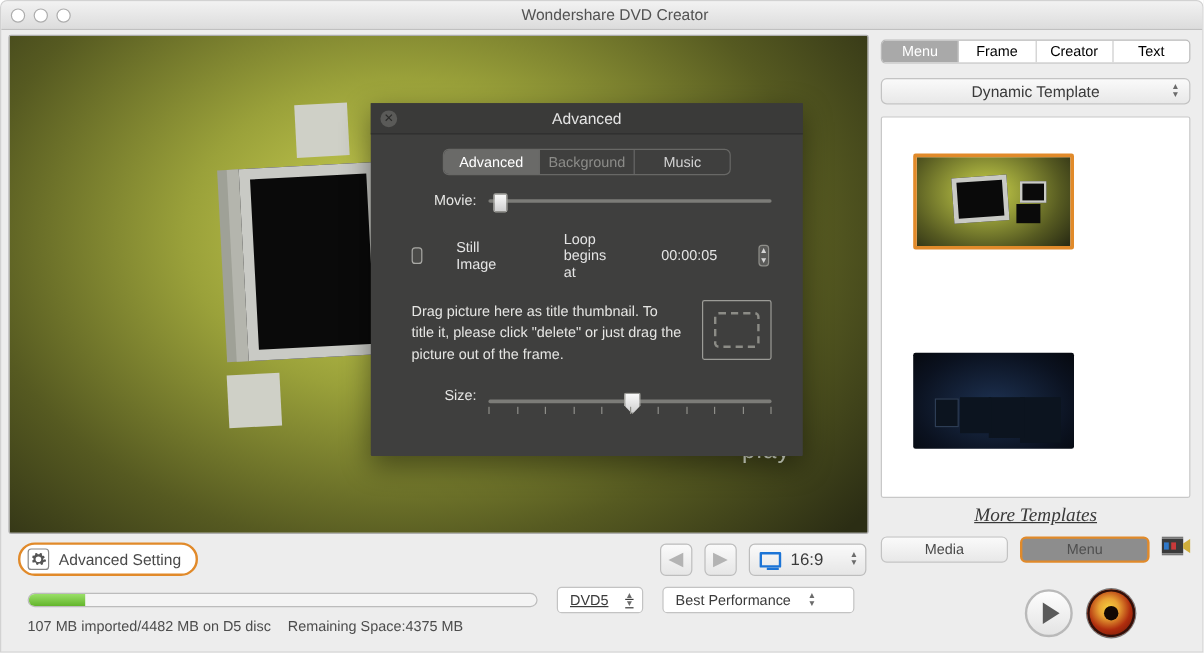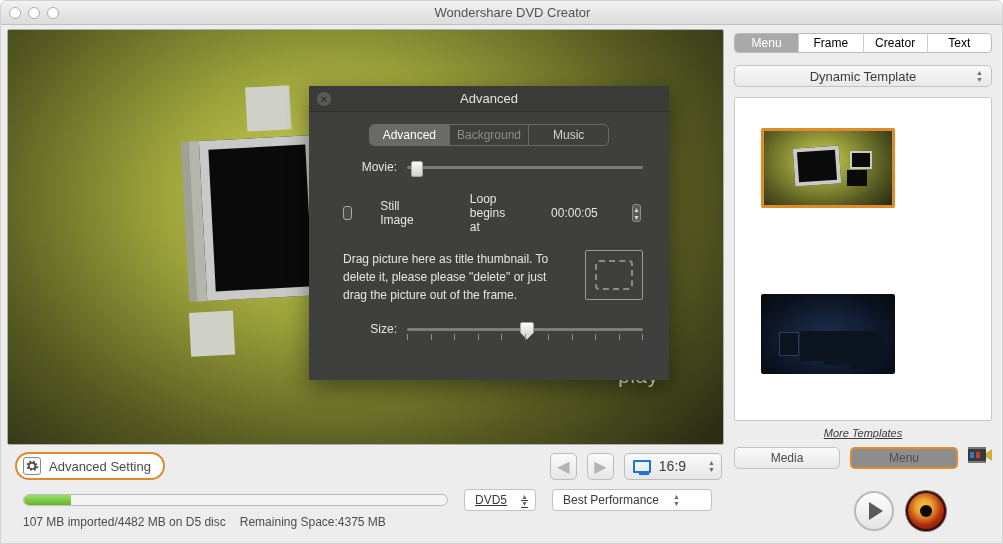--- a/index.html
+++ b/index.html
@@ -221,22 +221,22 @@
     background:radial-gradient(ellipse at 50% 55%, #1d3151 0%, #0b1220 70%, #06090f 100%);
     position:relative;
   }
   .thumb.b::before{
     content:""; position:absolute; left:18px; bottom:18px; width:18px; height:22px;
     background:#0c141f; border:1px solid #2d3d55;
     box-shadow: 24px 2px 0 3px #0c141f, 50px 4px 0 5px #0c141f, 78px 6px 0 7px #0c141f;
   }
 
   .more {
-    text-align:center; font-size:11px; font-style:italic; text-decoration:underline;
-    color:#3a3a3a; padding:6px 0 8px;
+    text-align:center; font-size:16px; font-style:italic; text-decoration:underline;
+    color:#3a3a3a; padding:6px 0 8px;font-family:Liberation Serif, serif;
   }
 
   .media-menu {
     display:flex; align-items:flex-start; gap:10px;
   }
   .mm-btn {
     flex:1; height:22px; border:1px solid #c3c3c3; border-radius:5px;
     display:flex; align-items:center; justify-content:center; font-size:12px;
     background:linear-gradient(#fafafa,#e8e8e8); color:#4a4a4a;
   }
@@ -308,25 +308,25 @@
             <div class="spacer"></div>
             <div style="color:#e4e4e4;">Loop begins at</div>
             <div class="time-val">00:00:05</div>
             <div class="stepper">
                 <div>▲</div>
                 <div>▼</div>
               </div>
           </div>
 
           <div class="dropzone-row">
-            <div class="drop-text">Drag picture here as title thumbnail. To delete it, please please "delete" or just drag the picture out of the frame.</div>
+            <div class="drop-text">Drag picture here as title thumbnail. To title it, please click "delete" or just drag the picture out of the frame.</div>
             <div class="drop-target"></div>
           </div>
 
-          <div class="pop-row" style="margin-top:8px;">
+          <div class="pop-row" style="margin-top:8px;align-items:flex-end;">
             <div class="label">Size:</div>
             <div class="slider size">
               <div class="ticks">
                   <span></span>
                   <span></span>
                   <span></span>
                   <span></span>
                   <span></span>
                   <span></span>
                   <span></span>

